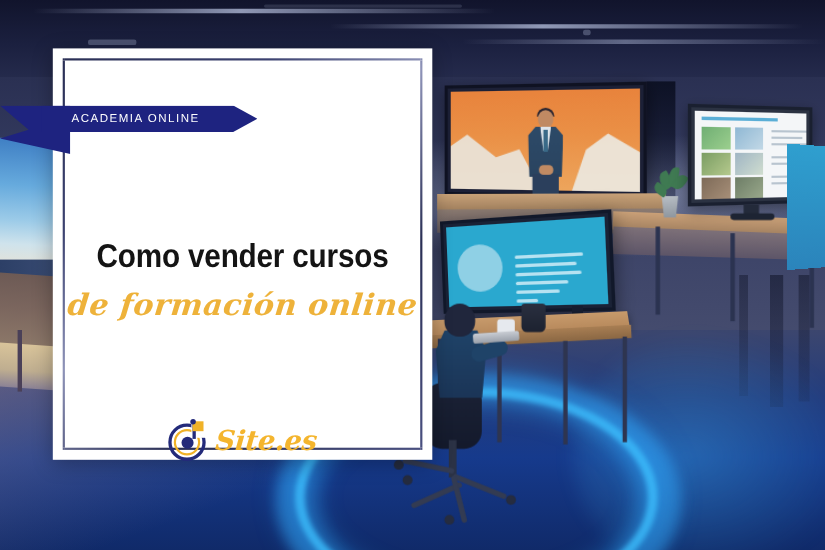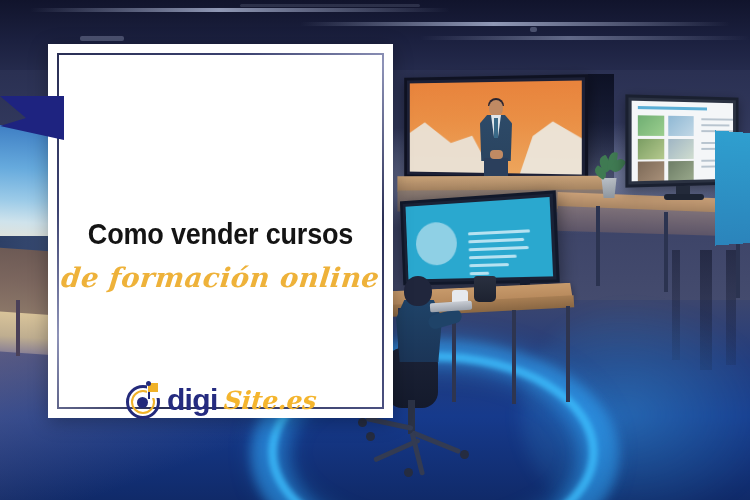--- a/index.html
+++ b/index.html
@@ -455,21 +455,23 @@
     <div id="logo">
       <span id="logo-mark">
         <span class="lm-ring-outer"></span>
         <span class="lm-ring-mid"></span>
         <span class="lm-dot"></span>
         <span class="lm-gap"></span>
         <span class="lm-pin"></span>
         <span class="lm-flag"></span>
         <span class="lm-tip"></span>
       </span>
-      <span id="logo-digi">digi</span>
       <span id="logo-site">Site.es</span>
     </div>
   </div>
 </div>
 
 <div id="ribbon-wrap">
   <div class="ribbon-tail"></div>
+  <div class="ribbon-main">
+    <span class="ribbon-text">ACADEMIA ONLINE</span>
+  </div>
 </div>
 
 </body></html>

